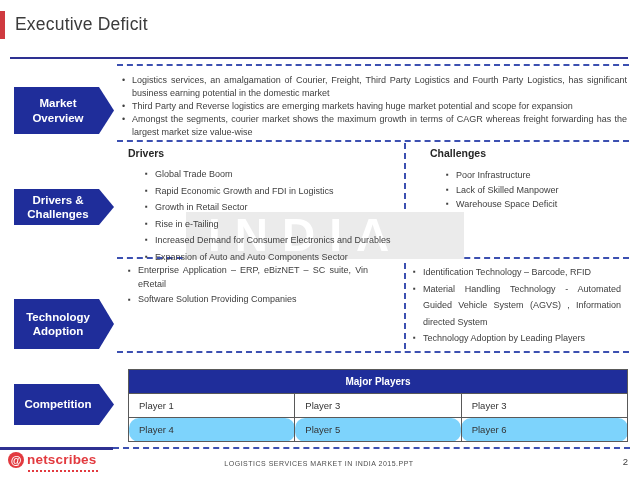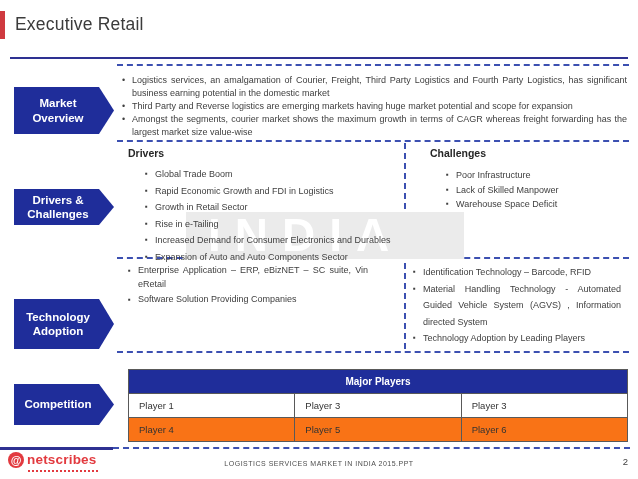--- a/index.html
+++ b/index.html
@@ -57,21 +57,21 @@
     white-space:nowrap;padding-left:22px;line-height:47px;
   }
   
   .players-table{
     position:absolute;left:128px;top:369px;width:500px;border-collapse:collapse;z-index:2;
     font-size:9.5px;color:#333;
   }
   .players-table th,.players-table td{border:1px solid #595959;height:21px;}
   .players-table th{background:#1f2d9a;color:#fff;font-weight:bold;text-align:center;font-size:10px;}
   .players-table td{padding-left:10px;text-align:left;background:#fff;}
-  .players-table tr.alt td{background:#f97316;}
+  .players-table tr.alt td{background:#7dd3fc;border-radius:10px;}
   
   .footer-solid{position:absolute;left:0;top:447px;width:113px;height:3px;background:#2e3192;}
   .footer-dash{position:absolute;left:113px;top:447px;width:517px;height:0;border-top:2px dashed #3c50b1;}
   .logo{position:absolute;left:8px;top:452px;display:flex;align-items:flex-start;gap:3px;}
   .logo-icon{
     width:16px;height:16px;border-radius:50%;background:#e23a3f;color:#fff;
     font-size:11px;font-weight:bold;display:flex;align-items:center;justify-content:center;line-height:16px;
   }
   .logo-name{color:#e23a3f;font-weight:bold;font-size:13.5px;line-height:15px;letter-spacing:.2px;}
   .logo-tagline{
@@ -81,21 +81,21 @@
   .footer-doc{position:absolute;left:0;right:0;top:460px;text-align:center;font-size:7px;
     letter-spacing:.5px;color:#4d4d4d;}
   .page-num{position:absolute;right:10px;top:456px;font-size:9.5px;color:#404040;}
 </style>
 </head>
 <body>
 
 <div class="slide">
 
   <div class="red-bar"></div>
-  <div class="slide-title">Executive Retail</div>
+  <div class="slide-title">Executive Deficit</div>
   <div class="title-rule"></div>
 
   <div class="dash-h l1"></div>
   <div class="dash-h l2"></div>
   <div class="dash-h l3"></div>
   <div class="dash-h l4"></div>
   <div class="dash-v"></div>
 
   <div class="watermark">
     <span>INDIA</span>

